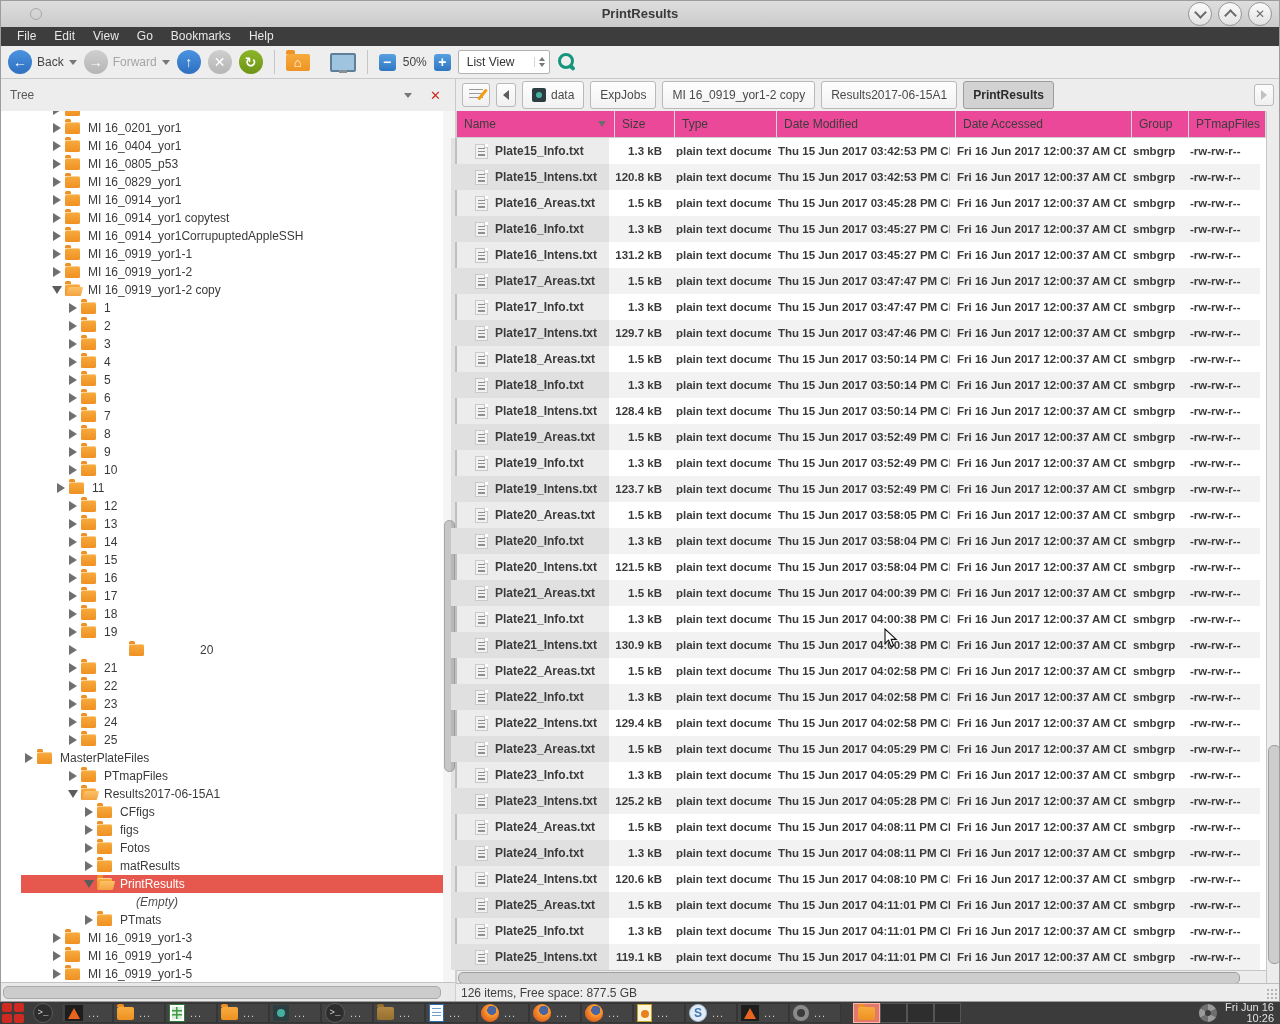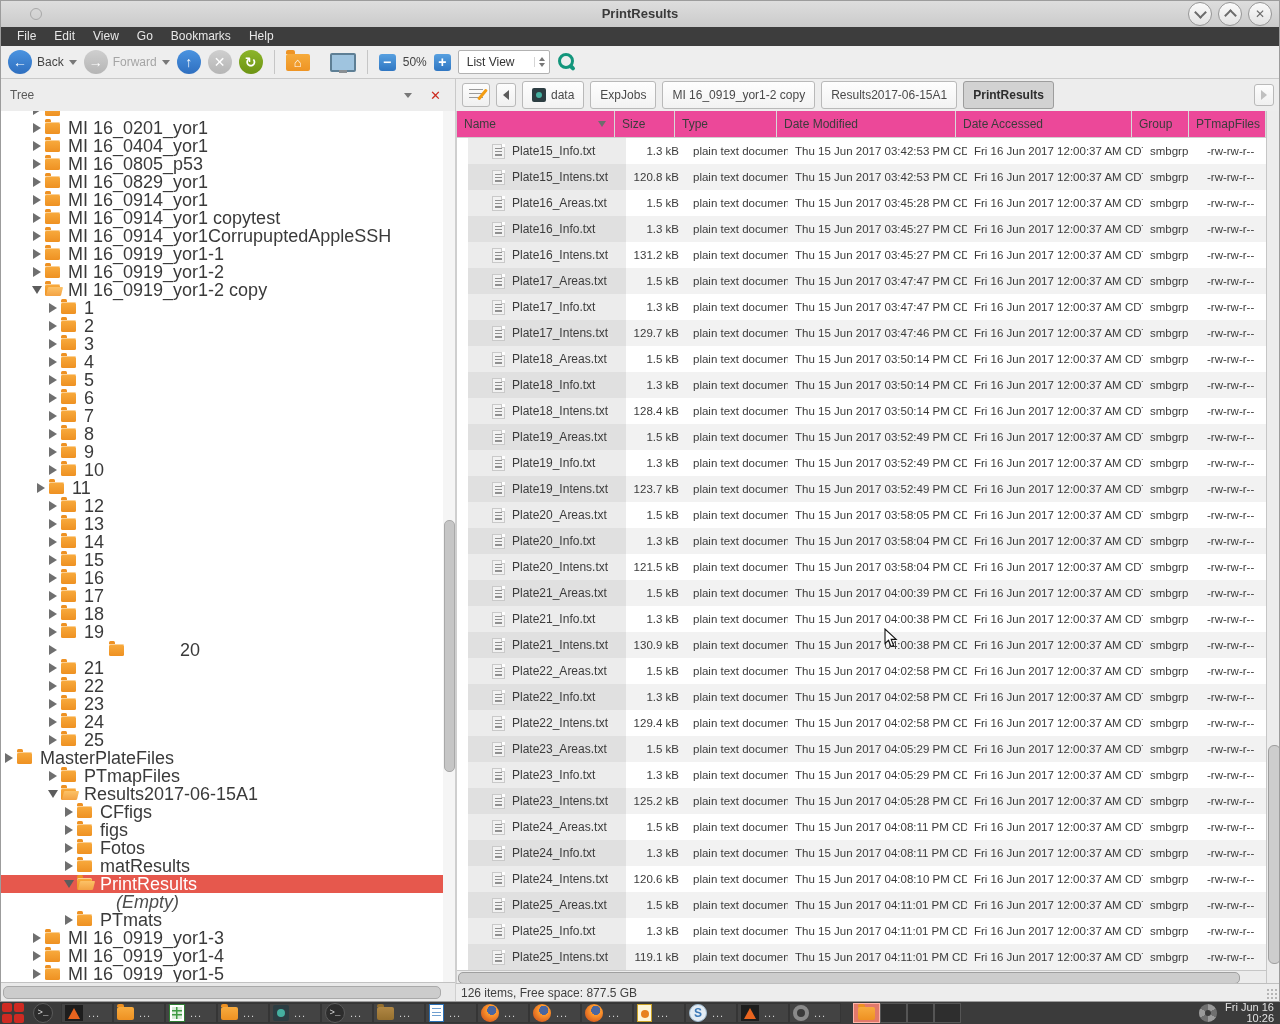--- a/index.html
+++ b/index.html
@@ -75,21 +75,21 @@
   .tri-r{width:0;height:0;border-top:5px solid transparent;border-bottom:5px solid transparent;border-left:6px solid #c0c0c0;}
   .crumb{height:26px;background:linear-gradient(#fefefe,#f2f2f2);border:1px solid #b9b9b9;border-radius:3px;
     display:flex;align-items:center;gap:5px;padding:0 9px;font-size:12px;color:#4a4a4a;}
   .crumb.active{background:#d2d2d2;border-color:#9d9d9d;font-weight:bold;color:#2d2d2d;}
   .i-drive{width:14px;height:14px;background:#2c3d42;border-radius:2px;position:relative;}
   .i-drive::after{content:"";position:absolute;left:4px;top:4px;width:6px;height:6px;border-radius:50%;background:#45b0a0;}
   #crumb-next{position:absolute;right:6px;top:5px;width:20px;height:22px;}
 
   
   #tree-view{left:1px;top:111px;width:442px;height:871px;background:#fff;overflow:hidden;}
-  .trow{height:18px;display:flex;align-items:center;font-size:18px;color:#3a3a3a;white-space:nowrap;}
+  .trow{height:18px;display:flex;align-items:center;font-size:12px;color:#3a3a3a;white-space:nowrap;margin-left:20px;}
   .trow.partial{margin-top:-10px;}
   .trow.selected{background:#e6584d;color:#fff;}
   .trow.italic .tlabel{font-style:italic;color:#4d4d4d;}
   .exp{width:16px;flex:0 0 16px;display:flex;justify-content:center;}
   .exp .c{width:0;height:0;border-left:8px solid #6f6f6f;border-top:5px solid transparent;border-bottom:5px solid transparent;}
   .exp .o{width:0;height:0;border-top:8px solid #5c5c5c;border-left:5px solid transparent;border-right:5px solid transparent;}
   .ticon{width:20px;flex:0 0 20px;display:flex;align-items:center;}
   .i-folder{width:15px;height:12px;background:linear-gradient(#f8ab3e,#ee9122);border-radius:1.5px;position:relative;box-shadow:inset 0 1px 0 rgba(255,255,255,.45);}
   .i-folder::before{content:"";position:absolute;top:-3px;left:0;width:6px;height:3px;background:#ee9122;border-radius:1.5px 1.5px 0 0;}
   .i-folder.open::after{content:"";position:absolute;left:2px;top:3px;right:-2px;bottom:0;background:linear-gradient(#fcc267,#f3a243);border-radius:1px;transform:skewX(-14deg);}
@@ -99,21 +99,21 @@
   #tree-hscroll{left:1px;top:982px;width:454px;height:20px;background:#e9e9e9;border-top:1px solid #c2c2c2;box-sizing:border-box;}
   #tree-hthumb{position:absolute;left:2px;top:3px;width:436px;height:11px;background:#cccccc;border:1px solid #a9a9a9;border-radius:5px;}
   #splitter{left:455px;top:111px;width:2px;height:891px;background:#cfcfcf;}
 
   
   #file-header{left:457px;top:111px;width:809px;height:27px;display:flex;background:#ec4899;
     border-bottom:1px solid #cfcfcf;box-sizing:border-box;}
   .hcell{border-right:1px solid #d8d8d8;box-sizing:border-box;display:flex;align-items:center;
     padding-left:7px;font-size:12px;color:#3c3c3c;}
   .hcell .sort{margin-left:auto;margin-right:8px;width:0;height:0;border-left:4.5px solid transparent;border-right:4.5px solid transparent;border-top:6px solid #6d6d6d;}
-  #file-rows{left:468px;top:138px;width:809px;height:832px;overflow:hidden;}
+  #file-rows{left:451px;top:138px;width:809px;height:832px;overflow:hidden;font-weight:bold;}
   .frow{height:26px;display:flex;align-items:center;}
   .frow.odd{background:#f2f2f2;}
   .fcell{height:26px;display:flex;align-items:center;box-sizing:border-box;padding-left:7px;
     font-size:11.5px;color:#3b3b3b;white-space:nowrap;overflow:hidden;}
   .fcell.name{padding-left:24px;background:rgba(0,0,0,0.075);font-size:12px;gap:7px;}
   .fcell.size{justify-content:flex-end;padding-right:7px;padding-left:0;}
   .c0{width:158px;}.c1{width:60px;}.c2{width:102px;}.c3{width:179px;}.c4{width:176px;}.c5{width:57px;}.c6{width:77px;}
   .i-doc{width:13px;height:15px;flex:0 0 13px;background:#f2f2f2;border:1px solid #c9c9c9;position:relative;box-sizing:border-box;}
   .i-doc::before{content:"";position:absolute;left:2px;right:2px;top:3px;height:8px;
     background:repeating-linear-gradient(to bottom,#8f8f8f 0 1.3px,transparent 1.3px 3.2px);}

